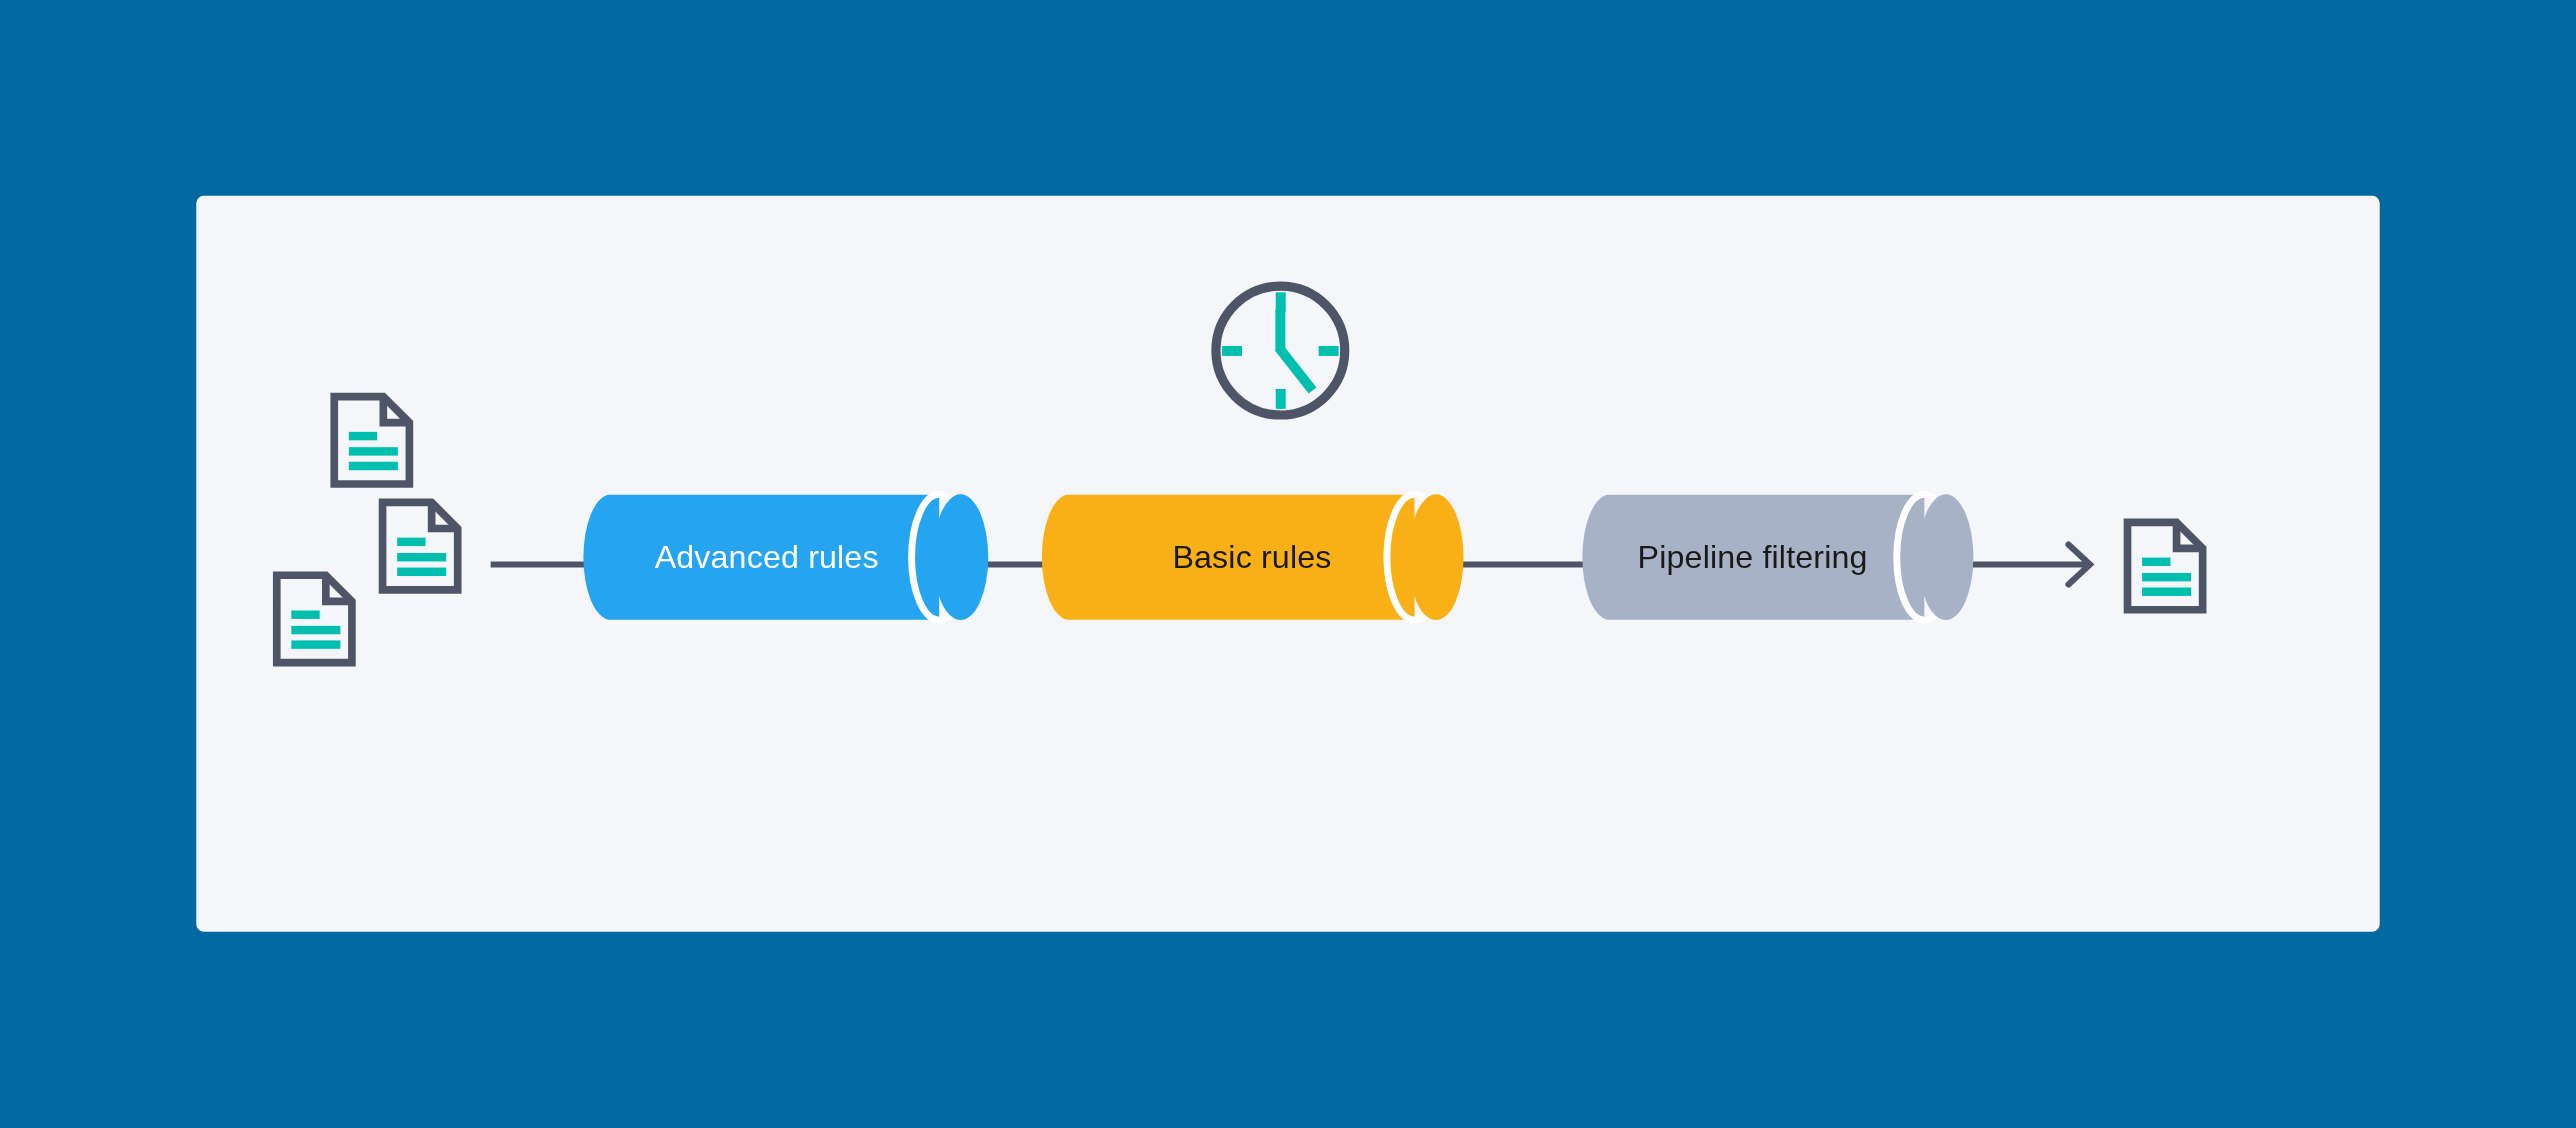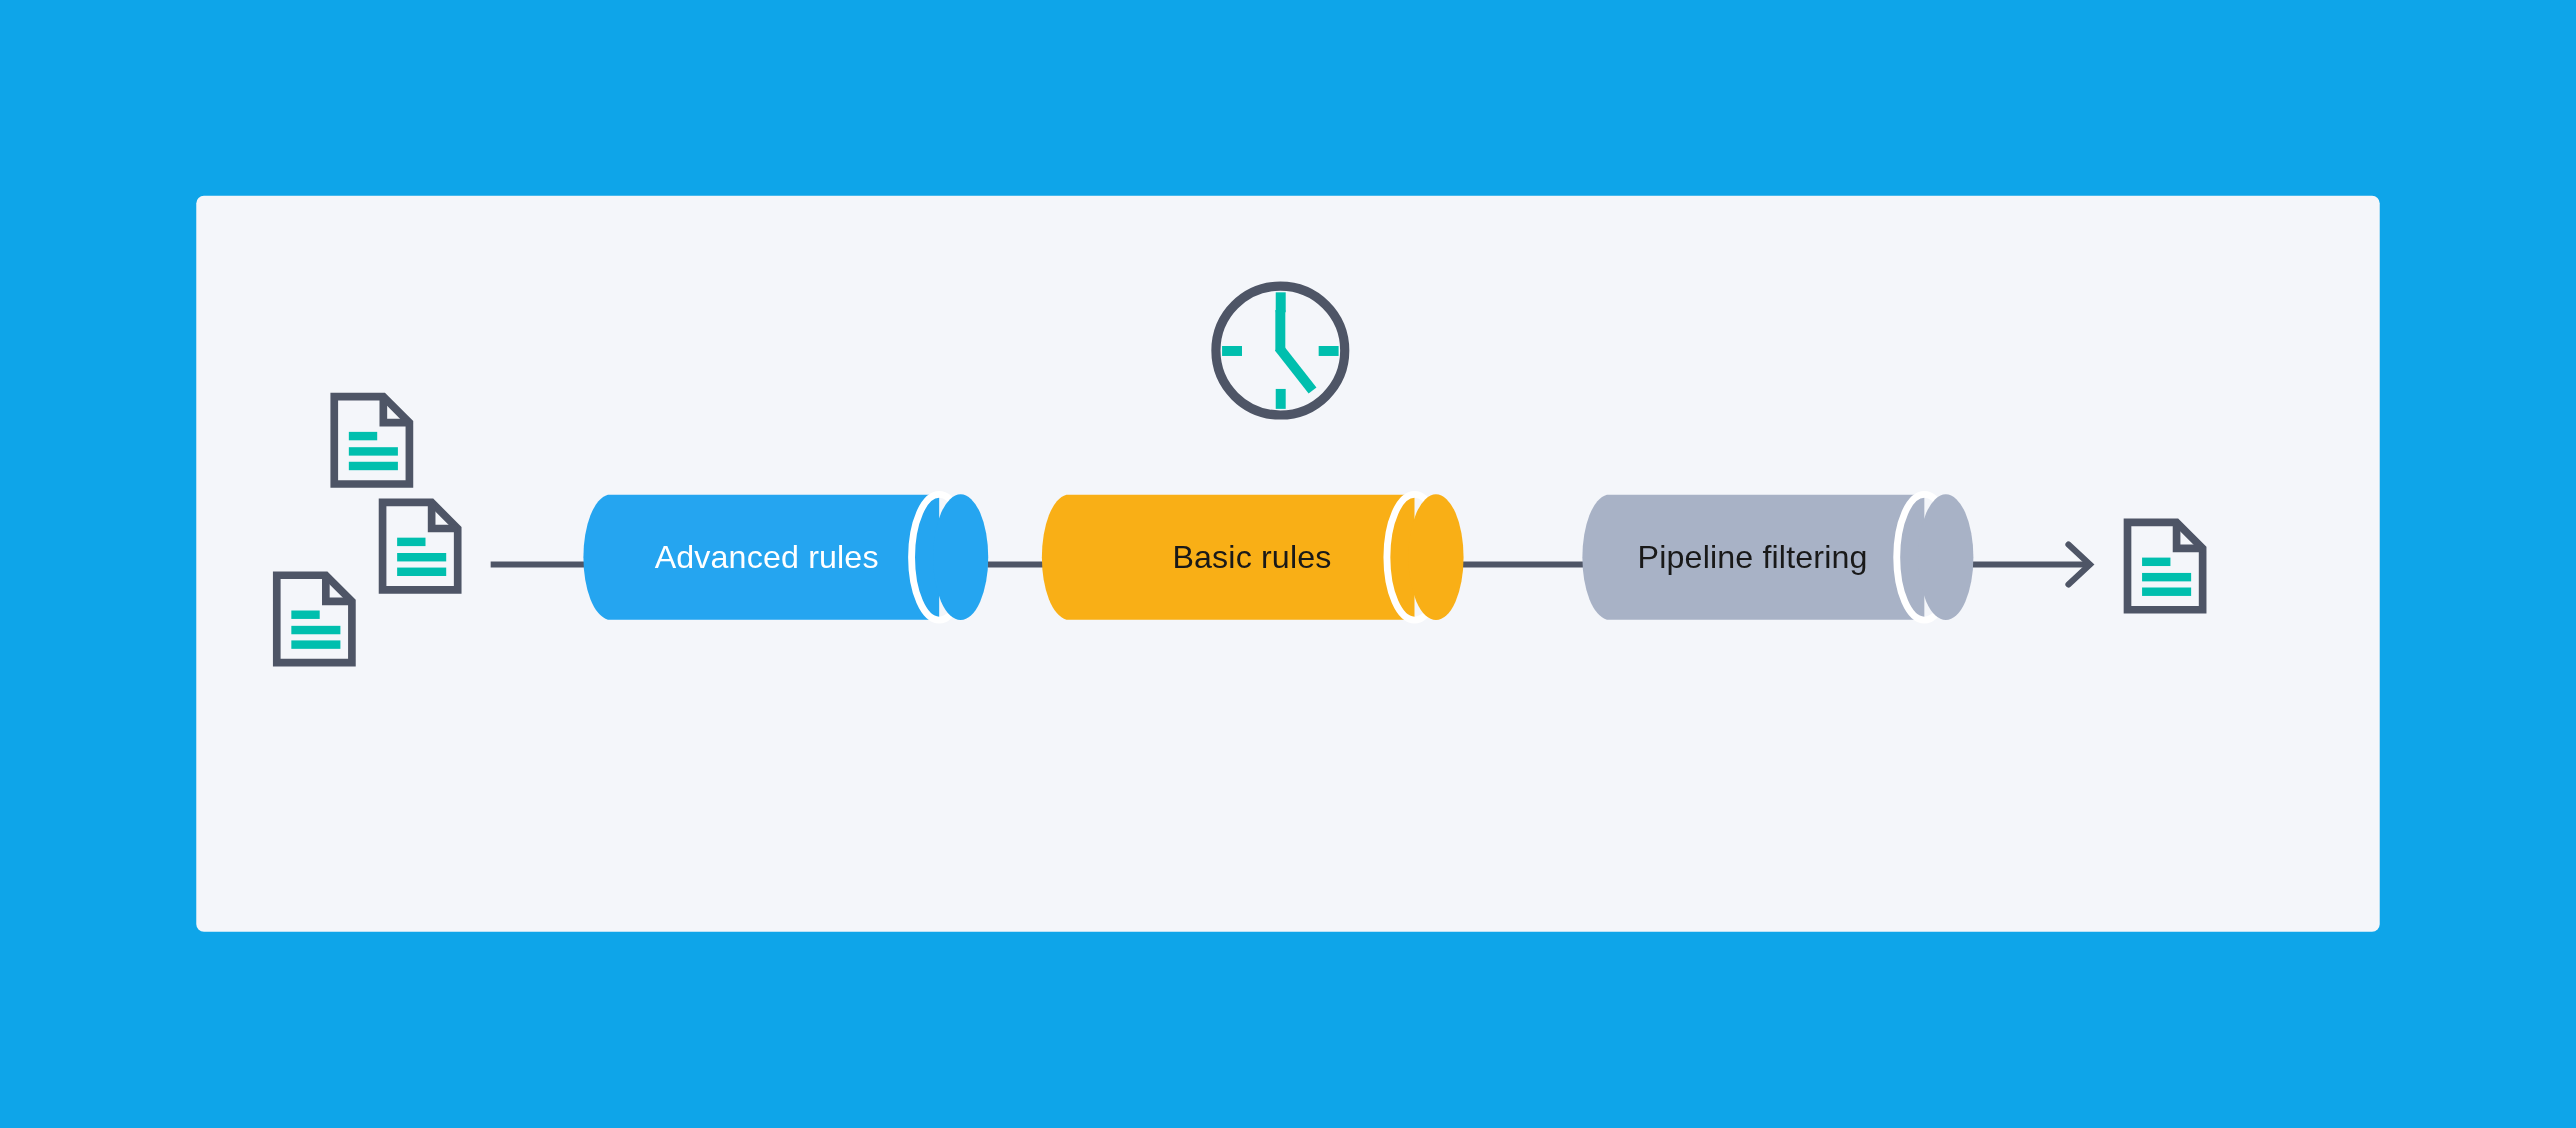--- a/index.html
+++ b/index.html
@@ -10,21 +10,21 @@
   body {
     width: 2576px;
     height: 1129px;
     font-family: "Liberation Sans", sans-serif;
     overflow: hidden;
   }
   #stage {
     position: relative;
     width: 2576px;
     height: 1129px;
-    background: #0ea5e9;
+    background: #0369a1;
   }
   #diagram-svg {
     position: absolute;
     left: 0;
     top: 0;
     width: 2576px;
     height: 1129px;
     display: block;
   }
   .cyl-label {

